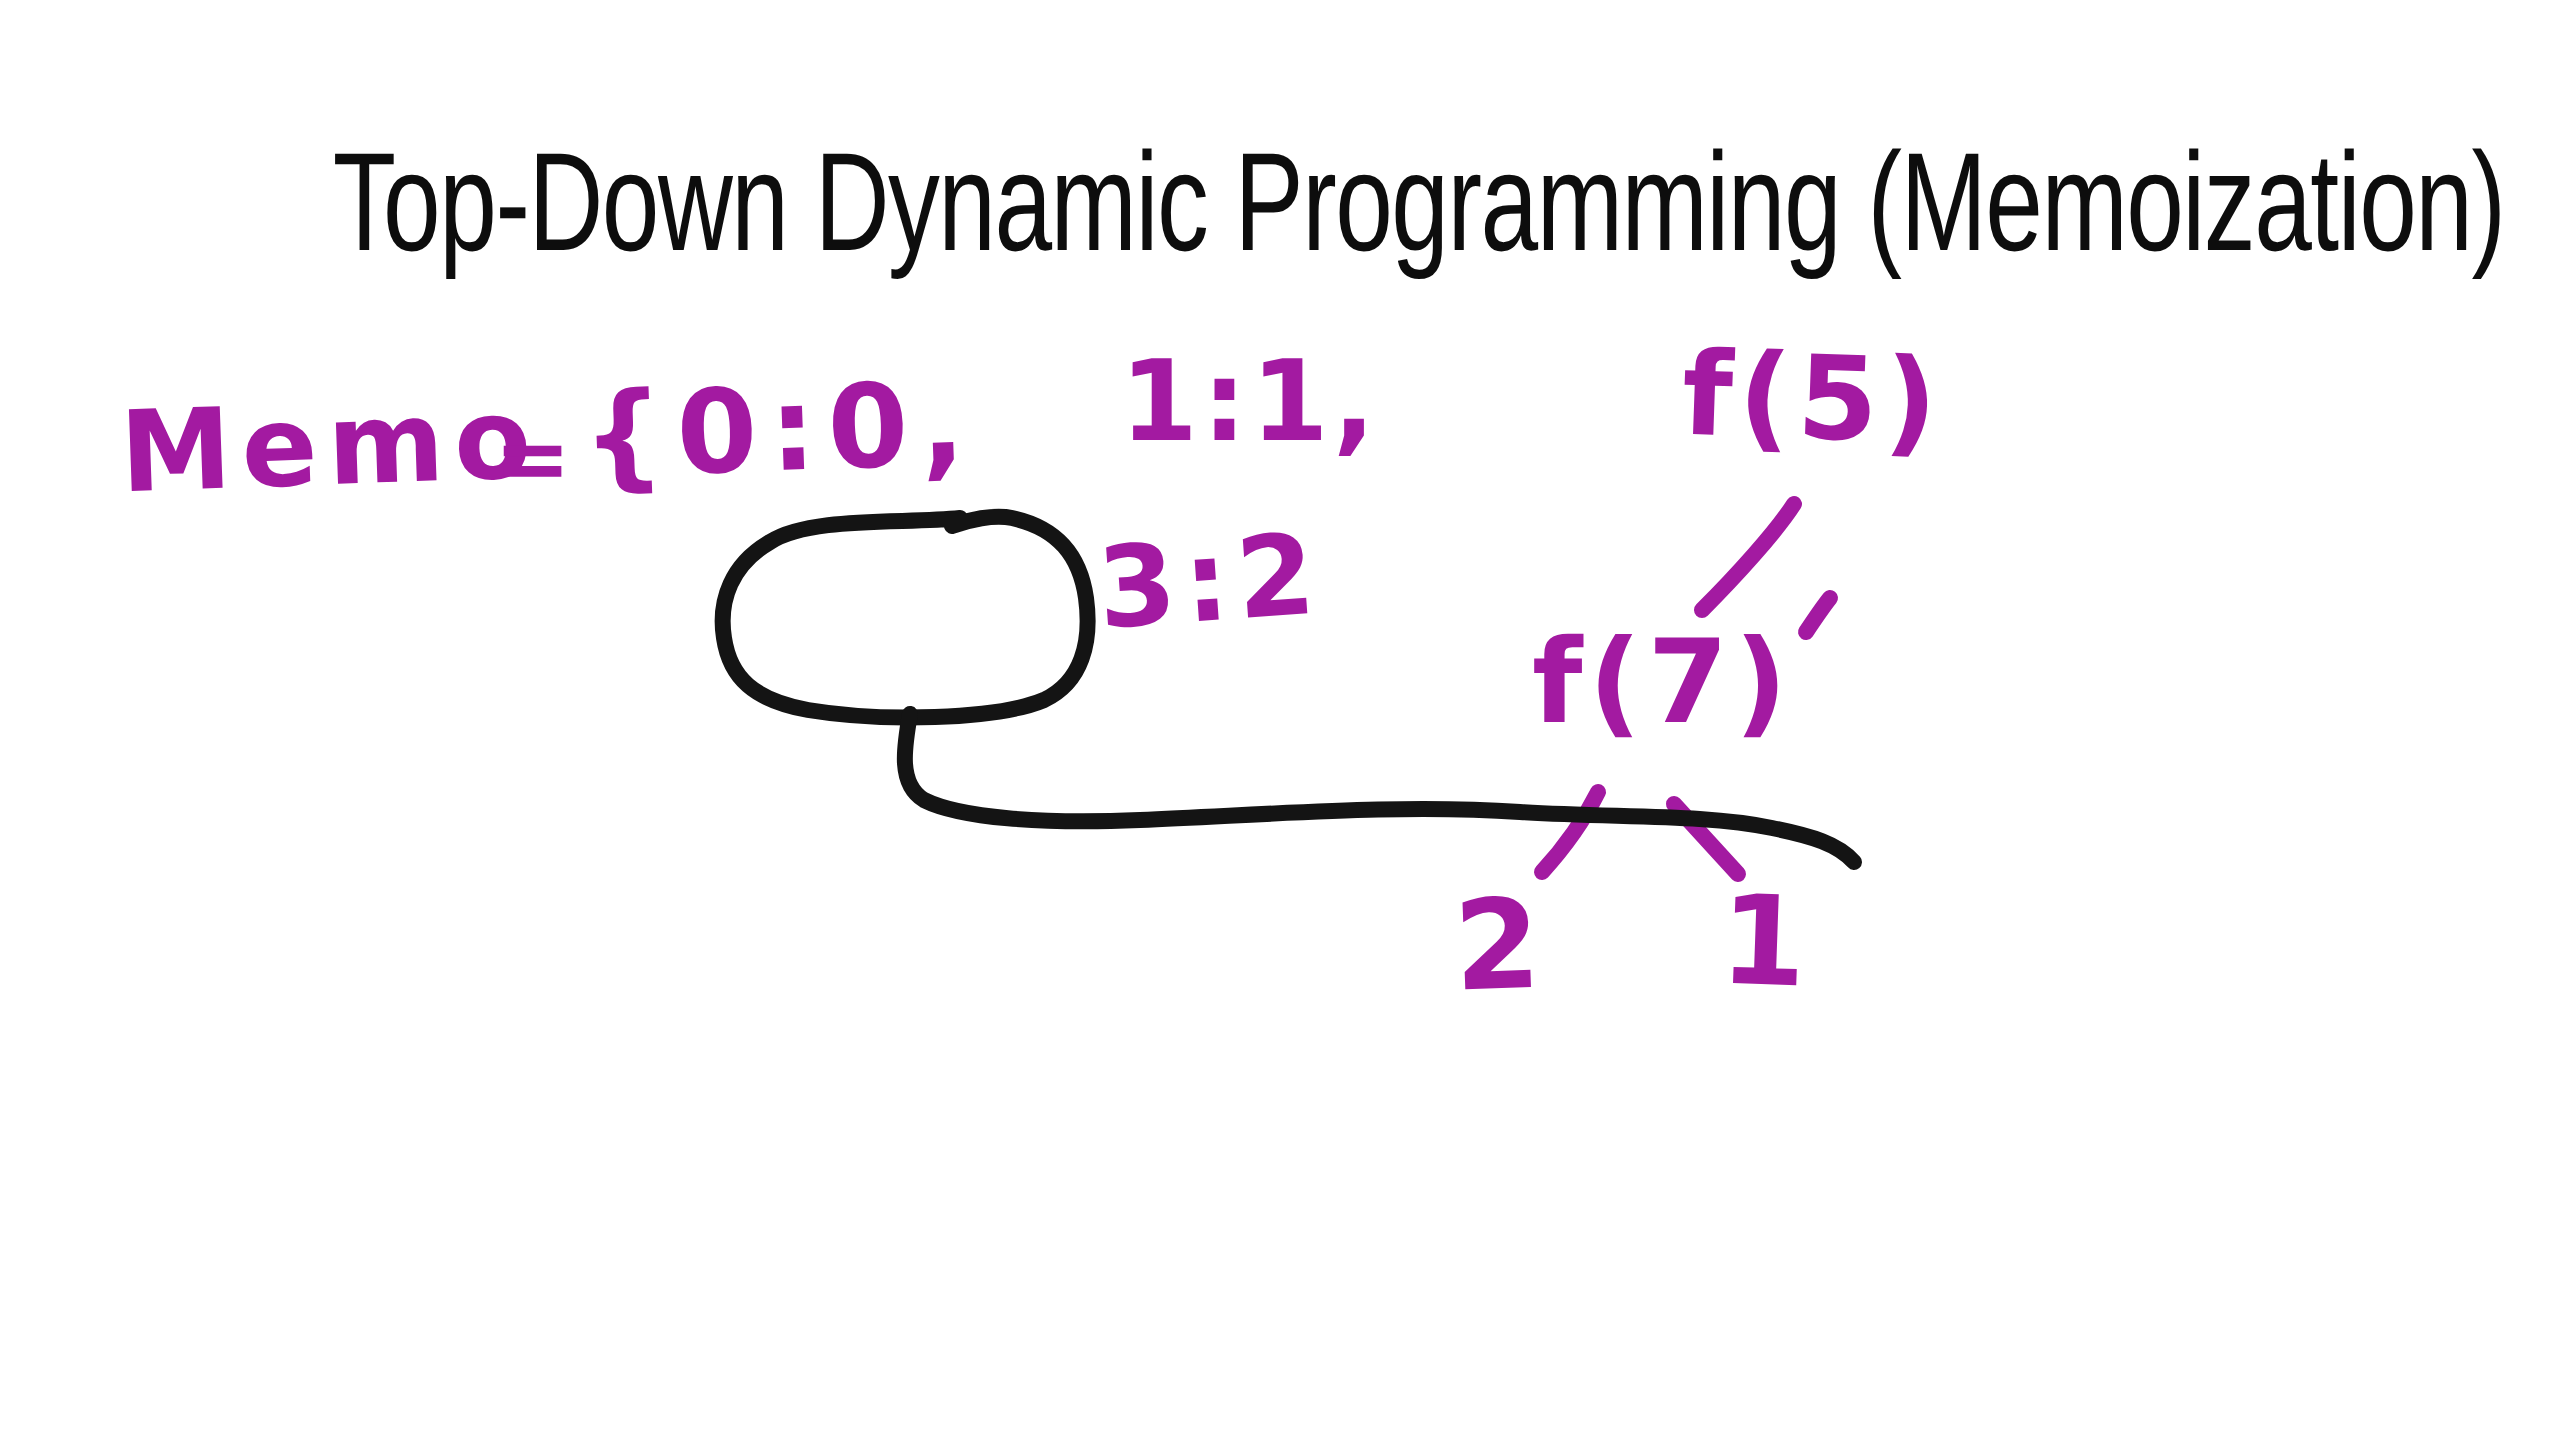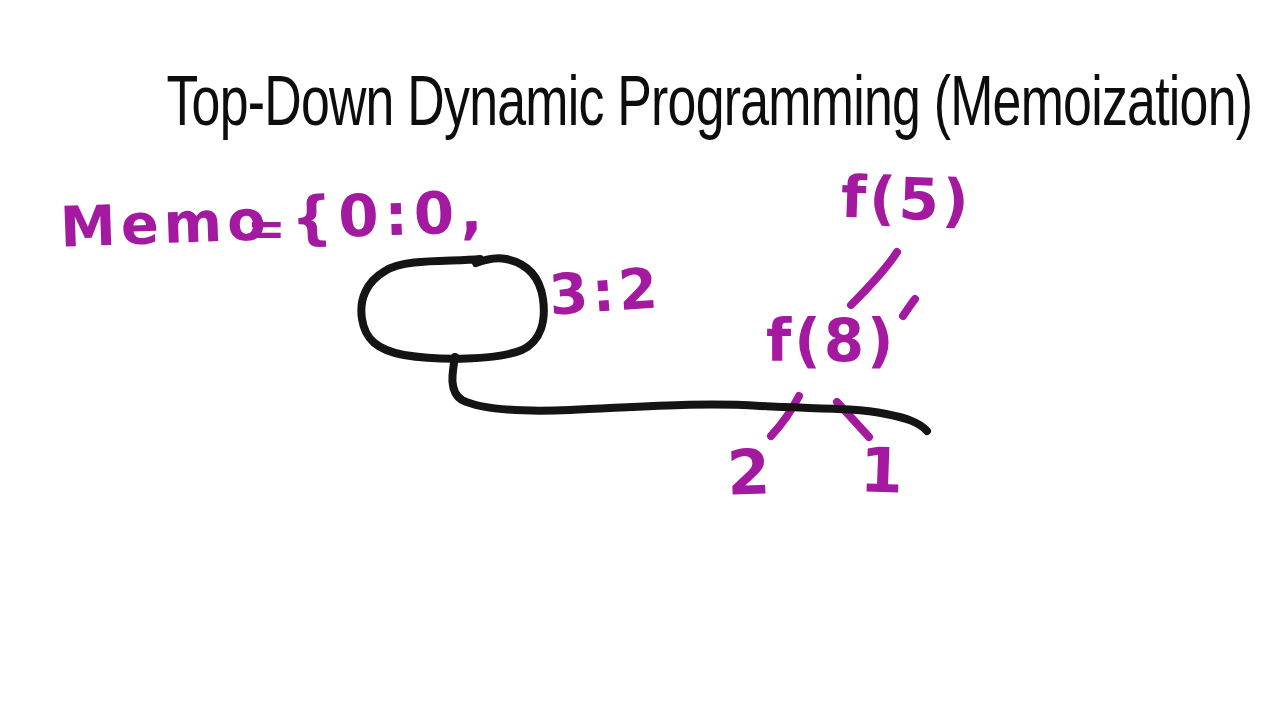--- a/index.html
+++ b/index.html
@@ -67,24 +67,25 @@
 </head>
 <body>
 
 <div class="canvas">
 
   <h1 class="title">Top-Down Dynamic Programming (Memoization)</h1>
 
   <span class="hw hw-memo">Memo</span>
   <span class="hw hw-equals">=</span>
   <span class="hw hw-brace0">{0:0,</span>
+  <span class="hw hw-entry11">1:1,</span>
   <span class="hw hw-entry32">3:2</span>
 
   <span class="hw hw-f5">f(5)</span>
-  <span class="hw hw-f4">f(8)</span>
+  <span class="hw hw-f4">f(7)</span>
   <span class="hw hw-leaf2">2</span>
   <span class="hw hw-leaf1">1</span>
 
   <svg class="ink-layer" viewBox="0 0 1280 720" xmlns="http://www.w3.org/2000/svg">
 
     <path stroke-width="8" d="M 897 252 C 888 266, 868 288, 851 305" stroke="#a31aa1"></path>
     <path stroke-width="8" d="M 903 316 C 907 310, 911 304, 915 299" stroke="#a31aa1"></path>
     <path stroke-width="8" d="M 799 396 C 792 410, 782 424, 771 436" stroke="#a31aa1"></path>
     <path stroke-width="8" d="M 837 402 C 847 413, 858 425, 869 437" stroke="#a31aa1"></path>
 

